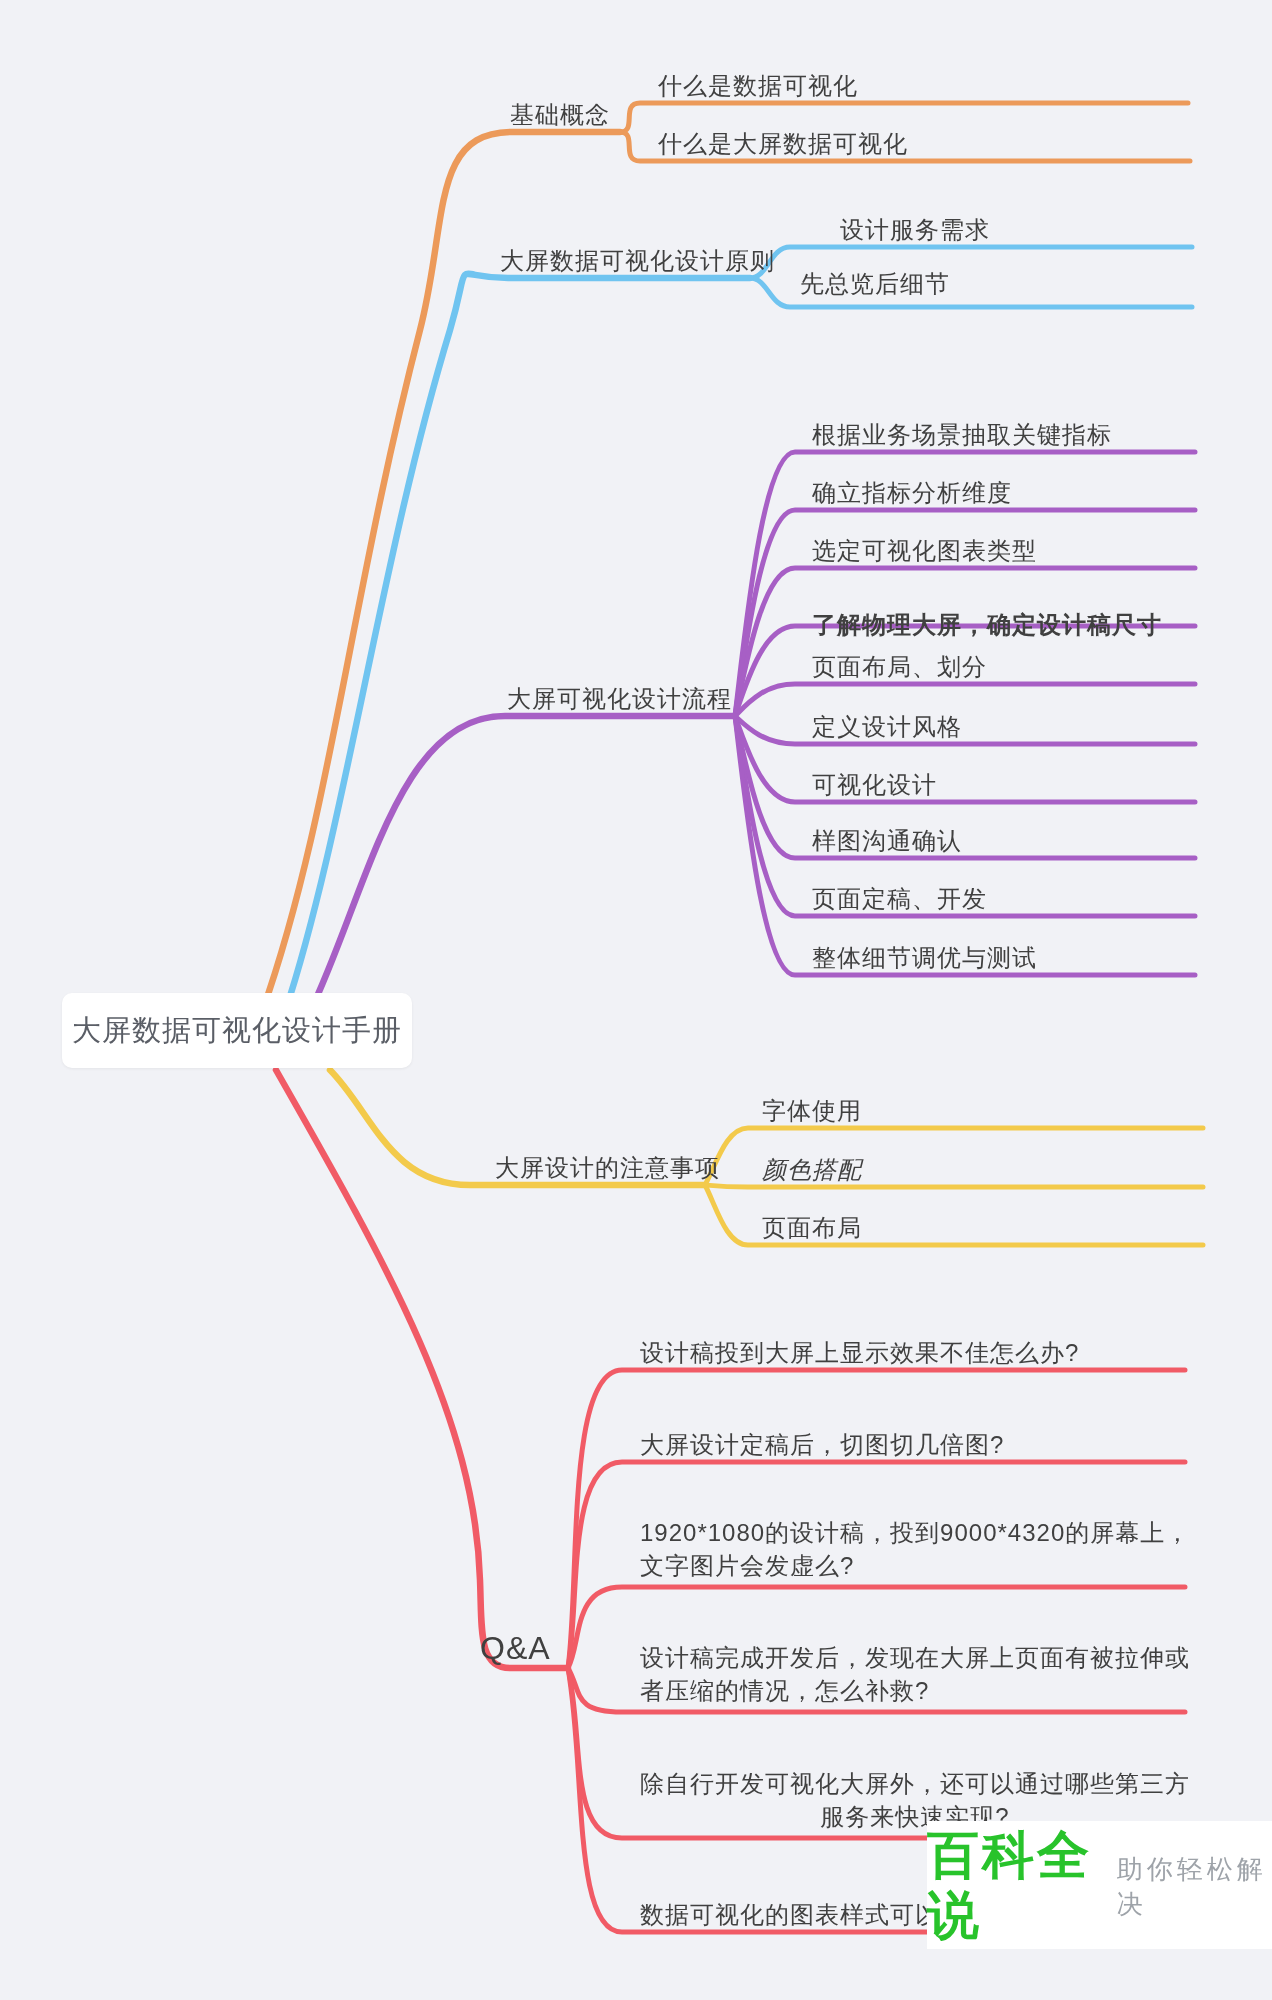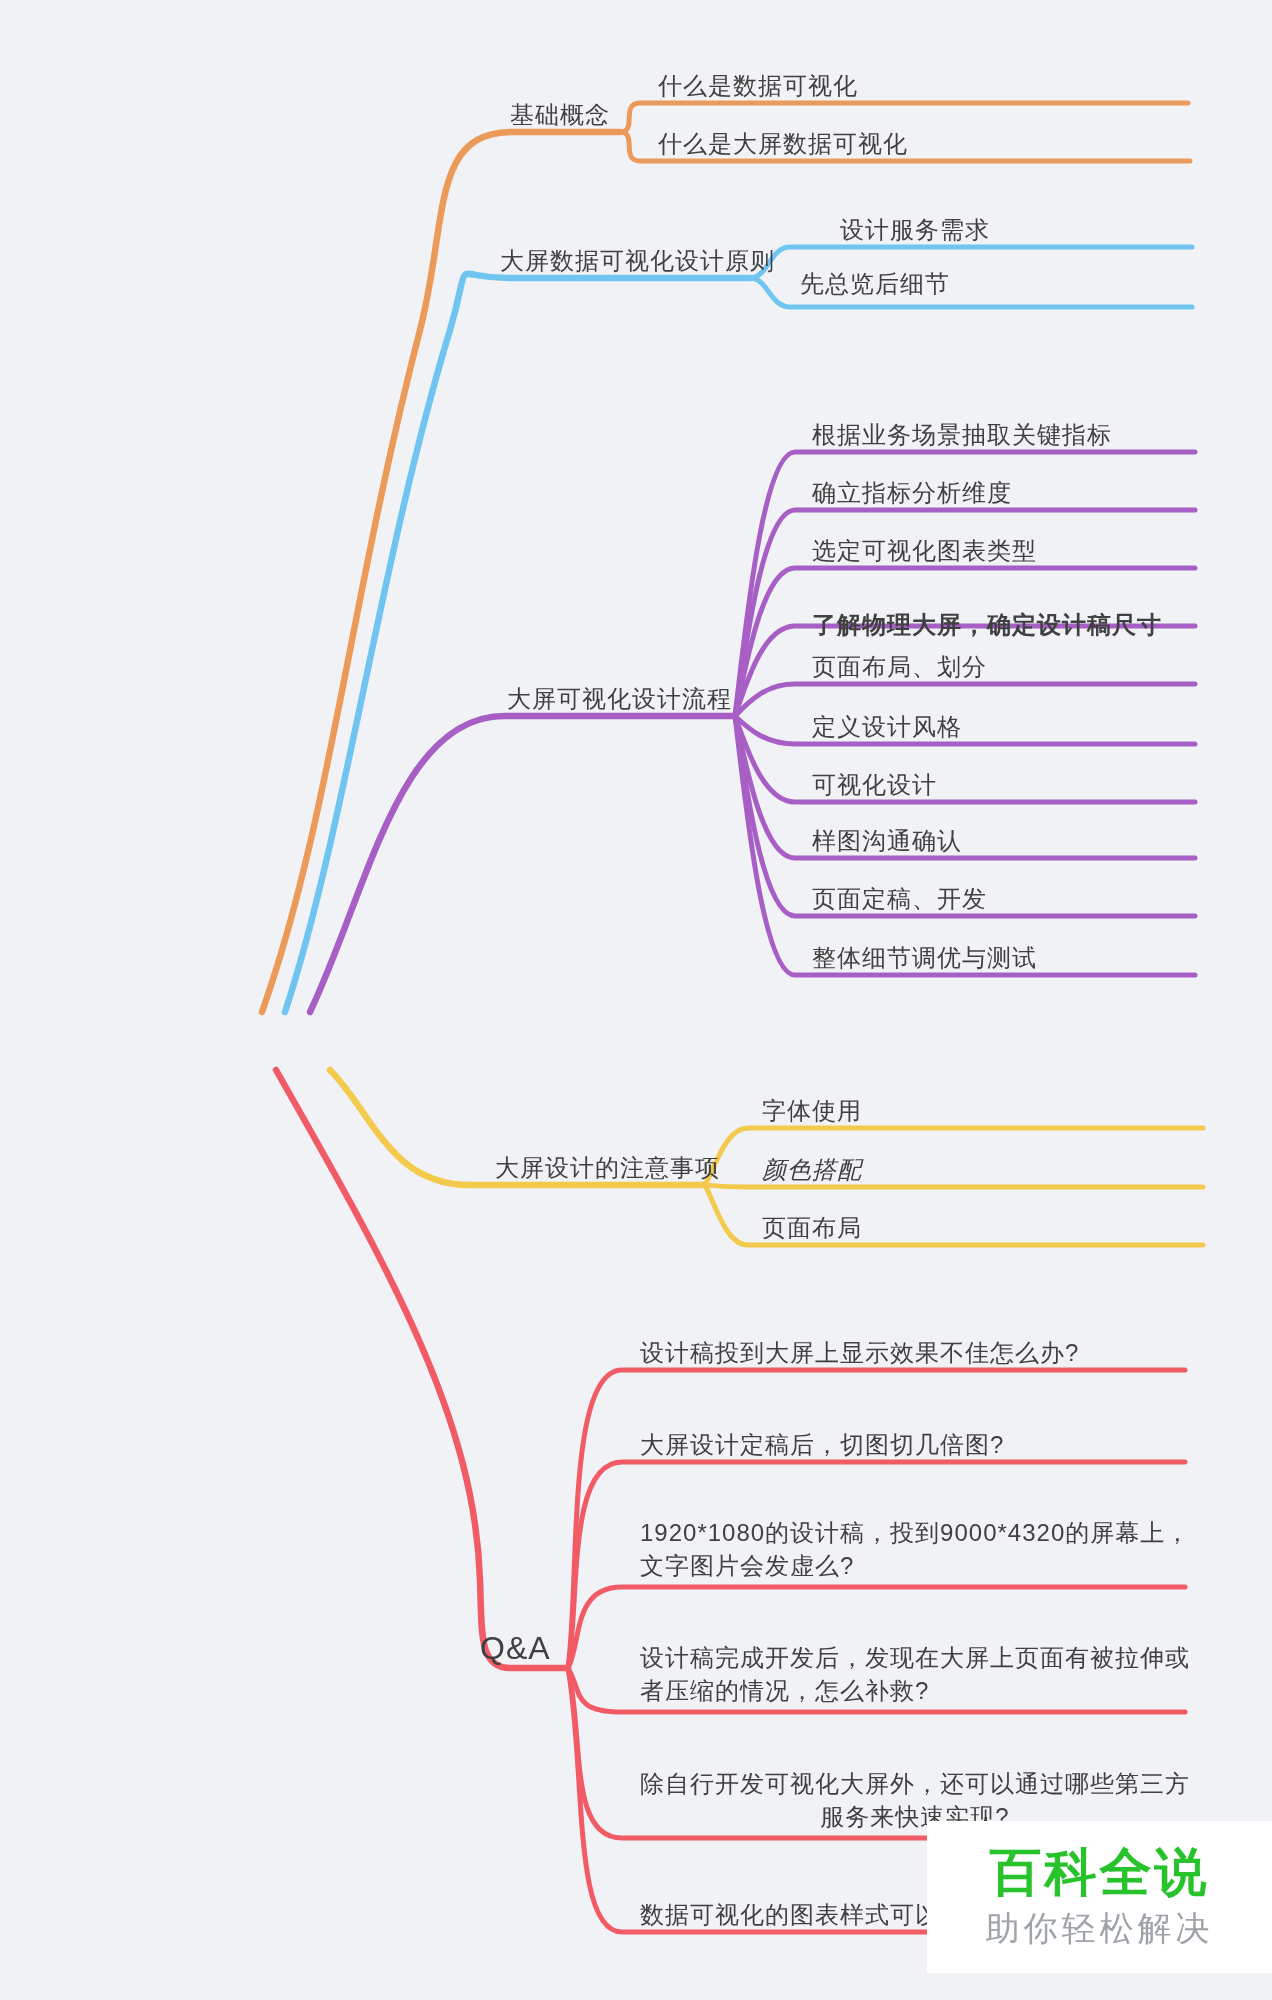--- a/index.html
+++ b/index.html
@@ -3,24 +3,24 @@
 <meta charset="utf-8">
 <style>
   html,body{margin:0;padding:0;}
   body{font-family:"Liberation Sans","DejaVu Sans",sans-serif;background:#e9eaef;}
   #stage{position:relative;width:1272px;height:2000px;background:#F1F2F6;overflow:hidden;}
   #wires{position:absolute;left:0;top:0;width:1272px;height:2000px;}
   .lbl{position:absolute;color:#404040;font-size:24px;line-height:33px;white-space:pre-line;letter-spacing:1px;}
   .root-box{position:absolute;left:62px;top:993px;width:350px;height:75px;background:#ffffff;border-radius:10px;
             box-shadow:0 1px 3px rgba(0,0,0,0.06);display:flex;align-items:center;justify-content:center;}
   .root-box span{font-size:29px;color:#5A5E66;font-weight:500;letter-spacing:1px;}
-  .watermark{position:absolute;left:927px;top:1821px;width:345px;height:152px;background:#ffffff;
-             display:flex;flex-direction:column;align-items:center;justify-content:center;}
+  .watermark{position:absolute;left:927px;top:1821px;width:345px;height:128px;background:#ffffff;
+             display:flex;flex-direction:row;align-items:center;justify-content:center;}
   .wm-title{font-size:52px;font-weight:bold;letter-spacing:3px;line-height:60px;}
-  .wm-sub{font-size:34px;color:#9EA3A9;letter-spacing:4px;margin-top:4px;}
+  .wm-sub{font-size:26px;color:#9EA3A9;letter-spacing:4px;margin-top:4px;}
 </style>
 </head>
 <body>
 
 <div id="stage">
   <svg id="wires" viewBox="0 0 1272 2000" fill="none">
       <path d="M 620 132 C 638 132 620 103 640 103 H 1188" stroke="#EC9A5A" stroke-width="5" stroke-linecap="round" stroke-linejoin="round"></path>
       <path d="M 620 132 C 638 132 620 161 640 161 H 1190" stroke="#EC9A5A" stroke-width="5" stroke-linecap="round" stroke-linejoin="round"></path>
       <path d="M 262 1012 C 330 820 350 600 420 330 C 448 222 430 132 512 132 H 620" stroke="#EC9A5A" stroke-width="6.5" stroke-linecap="round" stroke-linejoin="round"></path>
       <path d="M 750 278 C 768 278 770 247 790 247 H 1192" stroke="#70C4F0" stroke-width="5" stroke-linecap="round" stroke-linejoin="round"></path>
@@ -77,18 +77,21 @@
       <div class="lbl" style="left: 640px; top: 1428px;">大屏设计定稿后，切图切几倍图?</div>
       <div class="lbl" style="left: 640px; top: 1516px;">1920*1080的设计稿，投到9000*4320的屏幕上，
 文字图片会发虚么?</div>
       <div class="lbl" style="left: 640px; top: 1641px;">设计稿完成开发后，发现在大屏上页面有被拉伸或
 者压缩的情况，怎么补救?</div>
       <div class="lbl" style="left: 640px; top: 1767px; text-align: center;">除自行开发可视化大屏外，还可以通过哪些第三方
 服务来快速实现?</div>
       <div class="lbl" style="left: 640px; top: 1898px;">数据可视化的图表样式可以</div>
     </div>
 
+  <div class="root-box">
+    <span>大屏数据可视化设计手册</span>
+  </div>
 
   <div class="watermark">
     <div class="wm-title" style="color: rgb(40, 195, 43);">百科全说</div>
     <div class="wm-sub">助你轻松解决</div>
   </div>
 </div>
 
 </body></html>

